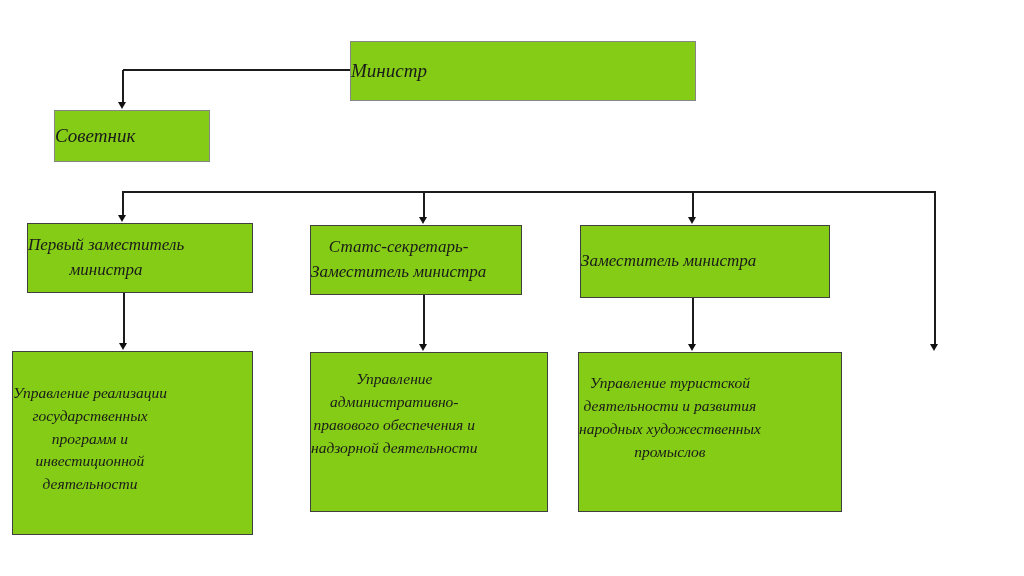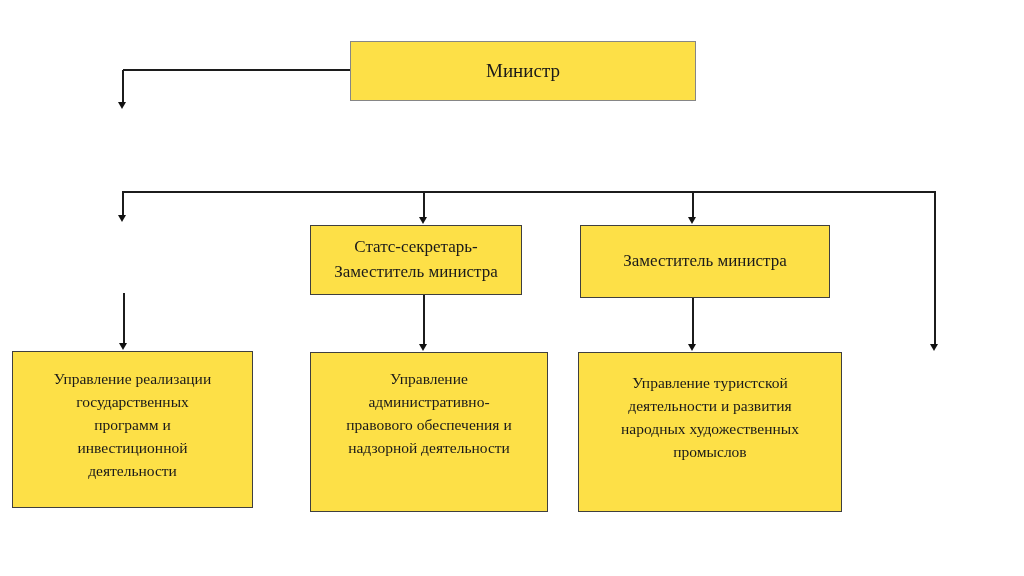--- a/index.html
+++ b/index.html
@@ -1,33 +1,33 @@
 <!DOCTYPE html>
 <html><head>
 <meta charset="utf-8">
 <style>
   html,body{margin:0;padding:0;background:#ffffff;}
   .canvas{
     position:relative;width:1024px;height:576px;background:#ffffff;
     font-family:"Liberation Serif","DejaVu Serif",serif;color:#1a1a1a;overflow:hidden;
   }
   .node{
-    position:absolute;display:flex;align-items:center;justify-content:center;
-    background:#fde047;text-align:center;box-sizing:border-box;
+    position:absolute;display:flex;align-items:center;
+    background:#84cc16;text-align:center;box-sizing:border-box;font-style:italic;
   }
   .node .label{white-space:pre-line;display:block;}
   .b-light{border:1.5px solid #868686;}
   .b-dark{border:1.4px solid #3f3f3f;}
 
   .n-minister{left:350px;top:41px;width:346px;height:60px;font-size:19px;}
   .n-advisor{left:54px;top:110px;width:156px;height:52px;font-size:19px;}
   .n-first-deputy{left:27px;top:223px;width:226px;height:70px;font-size:17px;line-height:1.45;}
   .n-stats{left:310px;top:225px;width:212px;height:70px;font-size:17px;line-height:1.45;}
   .n-deputy{left:580px;top:225px;width:250px;height:73px;font-size:17px;line-height:1.45;}
-  .n-programs{left:12px;top:351px;width:241px;height:157px;font-size:15.5px;line-height:1.48;padding-bottom:8px;}
+  .n-programs{left:12px;top:351px;width:241px;height:184px;font-size:15.5px;line-height:1.48;padding-bottom:8px;}
   .n-admin{left:310px;top:352px;width:238px;height:160px;font-size:15.5px;line-height:1.48;padding-bottom:36px;}
   .n-tourism{left:578px;top:352px;width:264px;height:160px;font-size:15.5px;line-height:1.48;padding-bottom:28px;}
   .n-finance{left:863px;top:352px;width:144px;height:160px;font-size:14px;line-height:1.55;padding-bottom:32px;}
 
   .line{position:absolute;background:#1c1c1c;}
   .h{height:1.5px;}
   .v{width:1.5px;}
   .arrow{
     position:absolute;width:0;height:0;
     border-left:4.5px solid transparent;border-right:4.5px solid transparent;
@@ -63,21 +63,28 @@
   <div class="line v" style="left:423px;top:295px;height:50px;"></div>
   <div class="arrow" style="left:419px;top:344px;"></div>
 
   <div class="line v" style="left:692px;top:298px;height:47px;"></div>
   <div class="arrow" style="left:688px;top:344px;"></div>
 
   <div class="node b-light n-minister">
     <span class="label">Министр</span>
   </div>
 
+  <div class="node b-light n-advisor">
+    <span class="label">Советник</span>
+  </div>
 
+  <div class="node b-dark n-first-deputy">
+    <span class="label">Первый заместитель
+министра</span>
+  </div>
 
   <div class="node b-dark n-stats">
     <span class="label">Статс-секретарь-
 Заместитель министра</span>
   </div>
 
   <div class="node b-dark n-deputy">
     <span class="label">Заместитель министра</span>
   </div>
 

